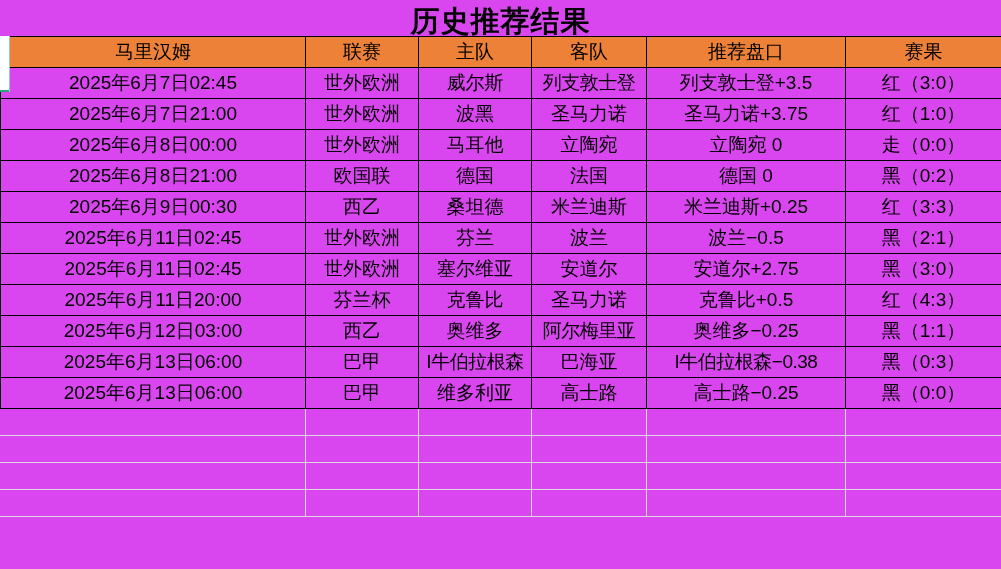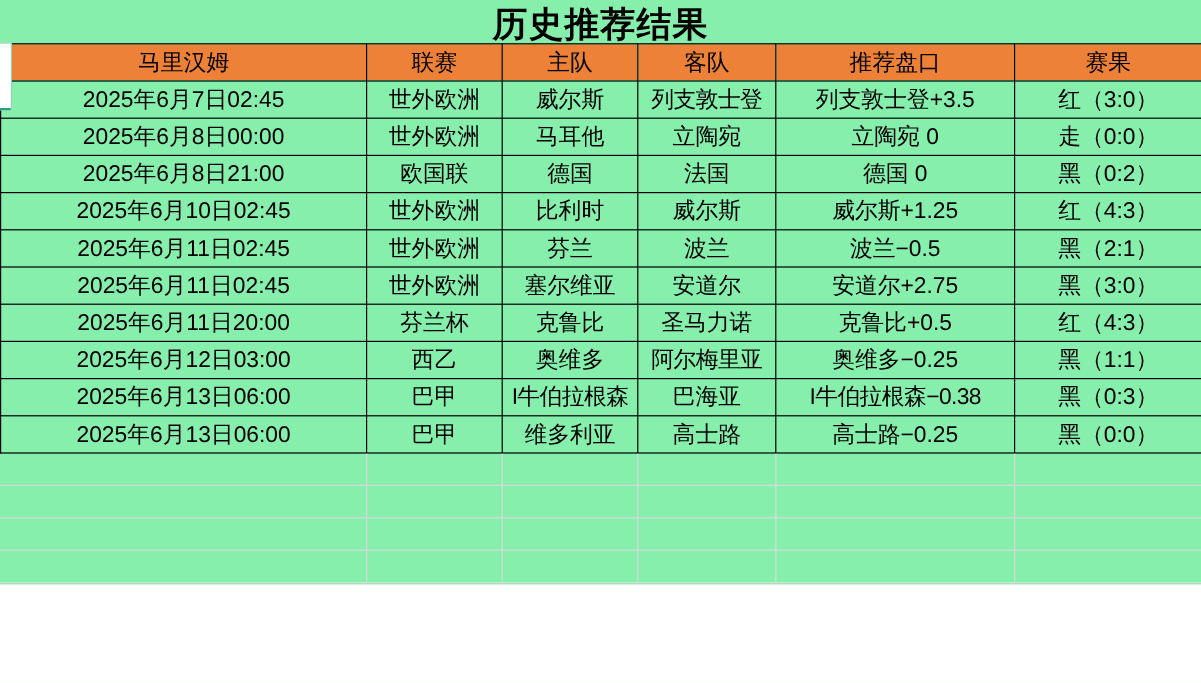--- a/index.html
+++ b/index.html
@@ -9,22 +9,22 @@
   }
   body {
     width: 1001px;
     height: 569px;
     font-family: "Liberation Sans", "DejaVu Sans", sans-serif;
     overflow: hidden;
   }
   .sheet {
     position: relative;
     width: 1001px;
-    height: 487px;
-    background: #86efac;
+    height: 569px;
+    background: #d946ef;
   }
   .title {
     text-align: center;
     font-size: 29px;
     font-weight: bold;
     color: #000000;
     letter-spacing: 1px;
     padding-top: 6px;
     padding-bottom: 7px;
     height: 36px;
@@ -137,42 +137,50 @@
     <tbody id="rows-body">
         <tr>
           <td>2025年6月7日02:45</td>
           <td>世外欧洲</td>
           <td>威尔斯</td>
           <td class="cell-tight">列支敦士登</td>
           <td>列支敦士登+3.5</td>
           <td class="res red"><span class="mark">红</span><span>（3:0）</span></td>
         </tr>
         <tr>
+          <td>2025年6月7日21:00</td>
+          <td>世外欧洲</td>
+          <td>波黑</td>
+          <td>圣马力诺</td>
+          <td>圣马力诺+3.75</td>
+          <td class="res red"><span class="mark">红</span><span>（1:0）</span></td>
+        </tr>
+        <tr>
           <td>2025年6月8日00:00</td>
           <td>世外欧洲</td>
           <td>马耳他</td>
           <td>立陶宛</td>
           <td>立陶宛 0</td>
           <td class="res orange"><span class="mark">走</span><span>（0:0）</span></td>
         </tr>
         <tr>
           <td>2025年6月8日21:00</td>
           <td>欧国联</td>
           <td>德国</td>
           <td>法国</td>
           <td>德国 0</td>
           <td class="res black"><span class="mark">黑</span><span>（0:2）</span></td>
         </tr>
         <tr>
-          <td>2025年6月10日02:45</td>
-          <td>世外欧洲</td>
-          <td>比利时</td>
-          <td>威尔斯</td>
-          <td>威尔斯+1.25</td>
-          <td class="res red"><span class="mark">红</span><span>（4:3）</span></td>
+          <td>2025年6月9日00:30</td>
+          <td>西乙</td>
+          <td>桑坦德</td>
+          <td>米兰迪斯</td>
+          <td>米兰迪斯+0.25</td>
+          <td class="res red"><span class="mark">红</span><span>（3:3）</span></td>
         </tr>
         <tr>
           <td>2025年6月11日02:45</td>
           <td>世外欧洲</td>
           <td>芬兰</td>
           <td>波兰</td>
           <td>波兰−0.5</td>
           <td class="res black"><span class="mark">黑</span><span>（2:1）</span></td>
         </tr>
         <tr>

